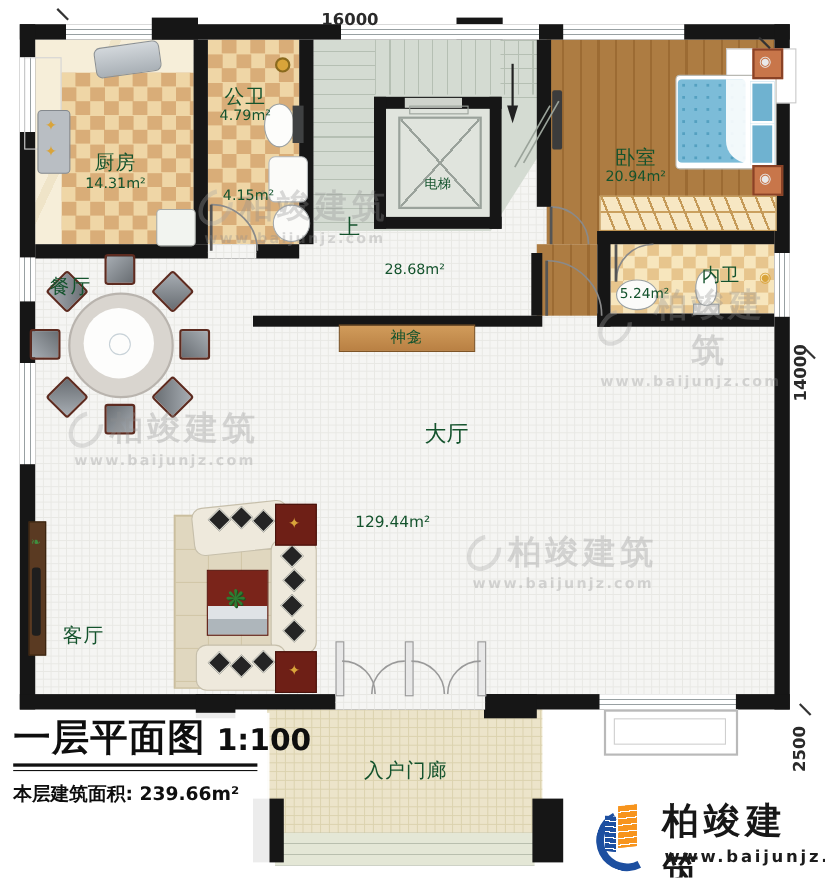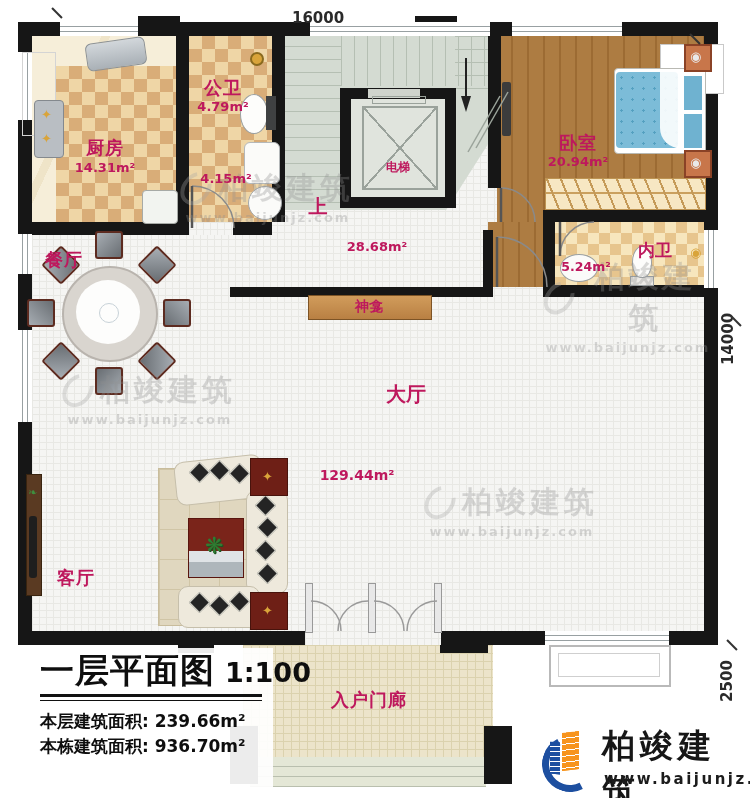--- a/index.html
+++ b/index.html
@@ -18,21 +18,21 @@
   .checker-light{background:conic-gradient(#e7c58d 25%,#f7e6bd 0 50%,#e7c58d 0 75%,#f7e6bd 0) 0 0/22px 22px;}
   .marble{background:linear-gradient(115deg,#f6eed9 0 30%,#efe4c8 30% 34%,#f6eed9 34% 70%,#eee2c6 70% 73%,#f6eed9 73%);}
   .wood{background:repeating-linear-gradient(90deg,#ad7c42 0 14px,#9c6b33 14px 16px);}
   .stair{background:#d4dbd2;}
   .treads-h{background:repeating-linear-gradient(180deg,#b5bfb3 0 1px,transparent 1px 13px);}
   .treads-v{background:repeating-linear-gradient(90deg,#b5bfb3 0 1px,transparent 1px 13px);}
   
   .win-h{background:linear-gradient(#fff 0 4px,#98a0a2 4px 5px,#fff 5px 9px,#98a0a2 9px 10px,#fff 10px 14px);}
   .win-v{background:linear-gradient(90deg,#fff 0 4px,#98a0a2 4px 5px,#fff 5px 9px,#98a0a2 9px 10px,#fff 10px 14px);}
   
-  .lab{position:absolute;transform:translate(-50%,-50%);font-weight:bold;color:#be185d;white-space:nowrap;}
+  .lab{position:absolute;transform:translate(-50%,-50%);font-weight:normal;color:#14532d;white-space:nowrap;}
   .room{font-size:18px;letter-spacing:1px;}
   .area{font-size:13px;}
   .dim{position:absolute;font-size:15px;font-weight:bold;color:#2a2a2a;white-space:nowrap;}
   .dim-v{transform:rotate(-90deg);transform-origin:center;}
   .tick{position:absolute;width:14px;height:2px;background:#333;transform:rotate(45deg);}
   
   .cream{background:#eee9dc;border:1px solid #c6bfab;border-radius:10px;}
   .pillow{position:absolute;width:13px;height:13px;background:#242424;border:1px solid #dcdcd2;transform:rotate(45deg);}
   .redtable{background:#6e1f16;border:1px solid #48130c;}
   .gold-dot{position:absolute;color:#d9a43a;font-size:13px;line-height:13px;}
@@ -265,28 +265,27 @@
   <div class="lab room" style="left:369px;top:700px;">入户门廊</div>
 
   <div class="dim" style="left:292px;top:9px;">16000</div>
   <div class="dim dim-v" style="left:702px;top:330px;">14000</div>
   <div class="dim dim-v" style="left:706px;top:672px;">2500</div>
   <div class="tick" style="left:50px;top:12px;"></div>
   <div class="tick" style="left:688px;top:38px;"></div>
   <div class="tick" style="left:725px;top:644px;"></div>
   <div class="tick" style="left:729px;top:320px;"></div>
 
-  <div class="abs" style="left:10px;top:648px;width:235px;height:142px;background:rgba(255,255,255,.92);margin-left:28px;">
+  <div class="abs" style="left:10px;top:648px;width:235px;height:142px;background:rgba(255,255,255,.92);">
     <div class="abs" style="left:2px;top:0;white-space:nowrap;">
       <span class="tb-title">一层平面图</span><span class="tb-scale">1:100</span>
     </div>
     <div class="abs" style="left:2px;top:46px;width:222px;height:3px;background:#111;"></div>
     <div class="abs" style="left:2px;top:52px;width:222px;height:1px;background:#111;"></div>
     <div class="abs tb-line" style="left:2px;top:62px;">本层建筑面积: 239.66m²</div>
-    <div class="abs tb-line" style="left:2px;top:87px;">本栋建筑面积: 936.70m²</div>
   </div>
 
   <div class="abs" style="left:540px;top:724px;width:205px;height:68px;">
     <div class="abs" style="left:0;top:4px;width:54px;height:58px;">
       <div class="abs" style="left:2px;top:8px;width:42px;height:42px;border:7px solid #1d4fa0;border-radius:50%;border-top-color:transparent;border-right-color:transparent;transform:rotate(18deg);"></div>
       <div class="abs" style="left:22px;top:4px;width:17px;height:38px;background:#f7941d;transform:skewY(-6deg);background-image:repeating-linear-gradient(#f7941d 0 5px,#ffffff 5px 6px);"></div>
       <div class="abs" style="left:10px;top:14px;width:10px;height:32px;background:#1d4fa0;transform:skewY(6deg);background-image:repeating-linear-gradient(#1d4fa0 0 4px,#ffffff 4px 5px);"></div>
     </div>
     <div class="abs logo-name" style="left:62px;top:0;">柏竣建筑</div>
     <div class="abs logo-url" style="left:64px;top:42px;">www.baijunjz.com</div>

